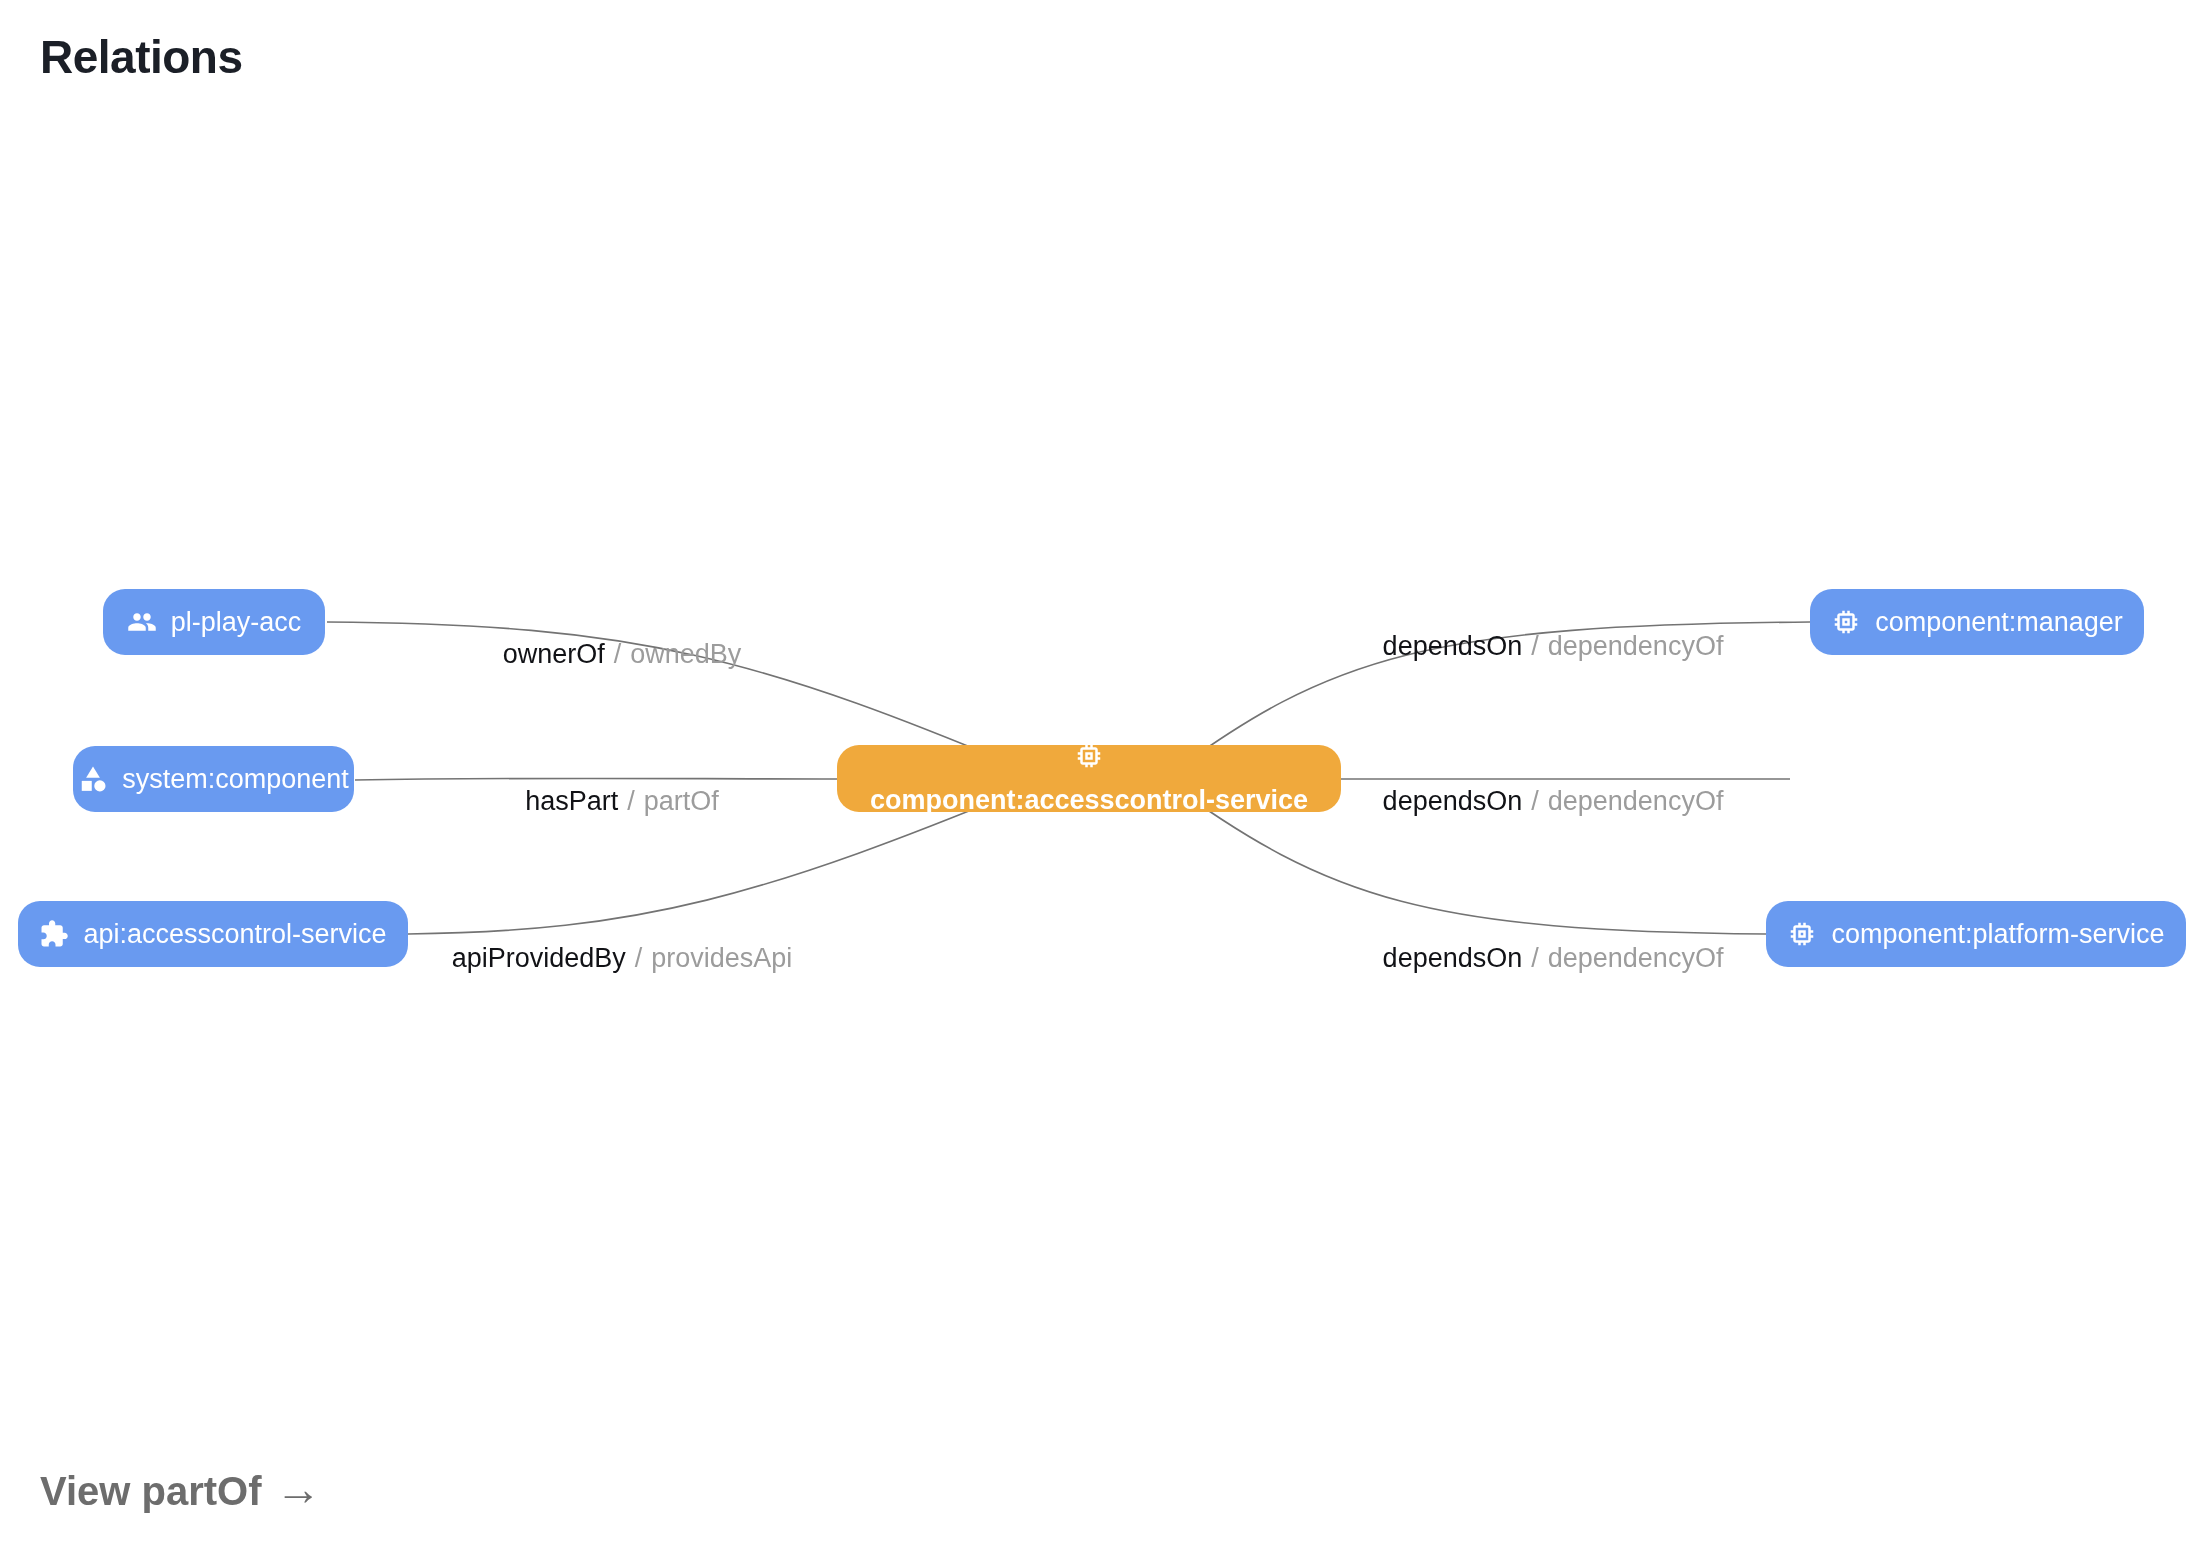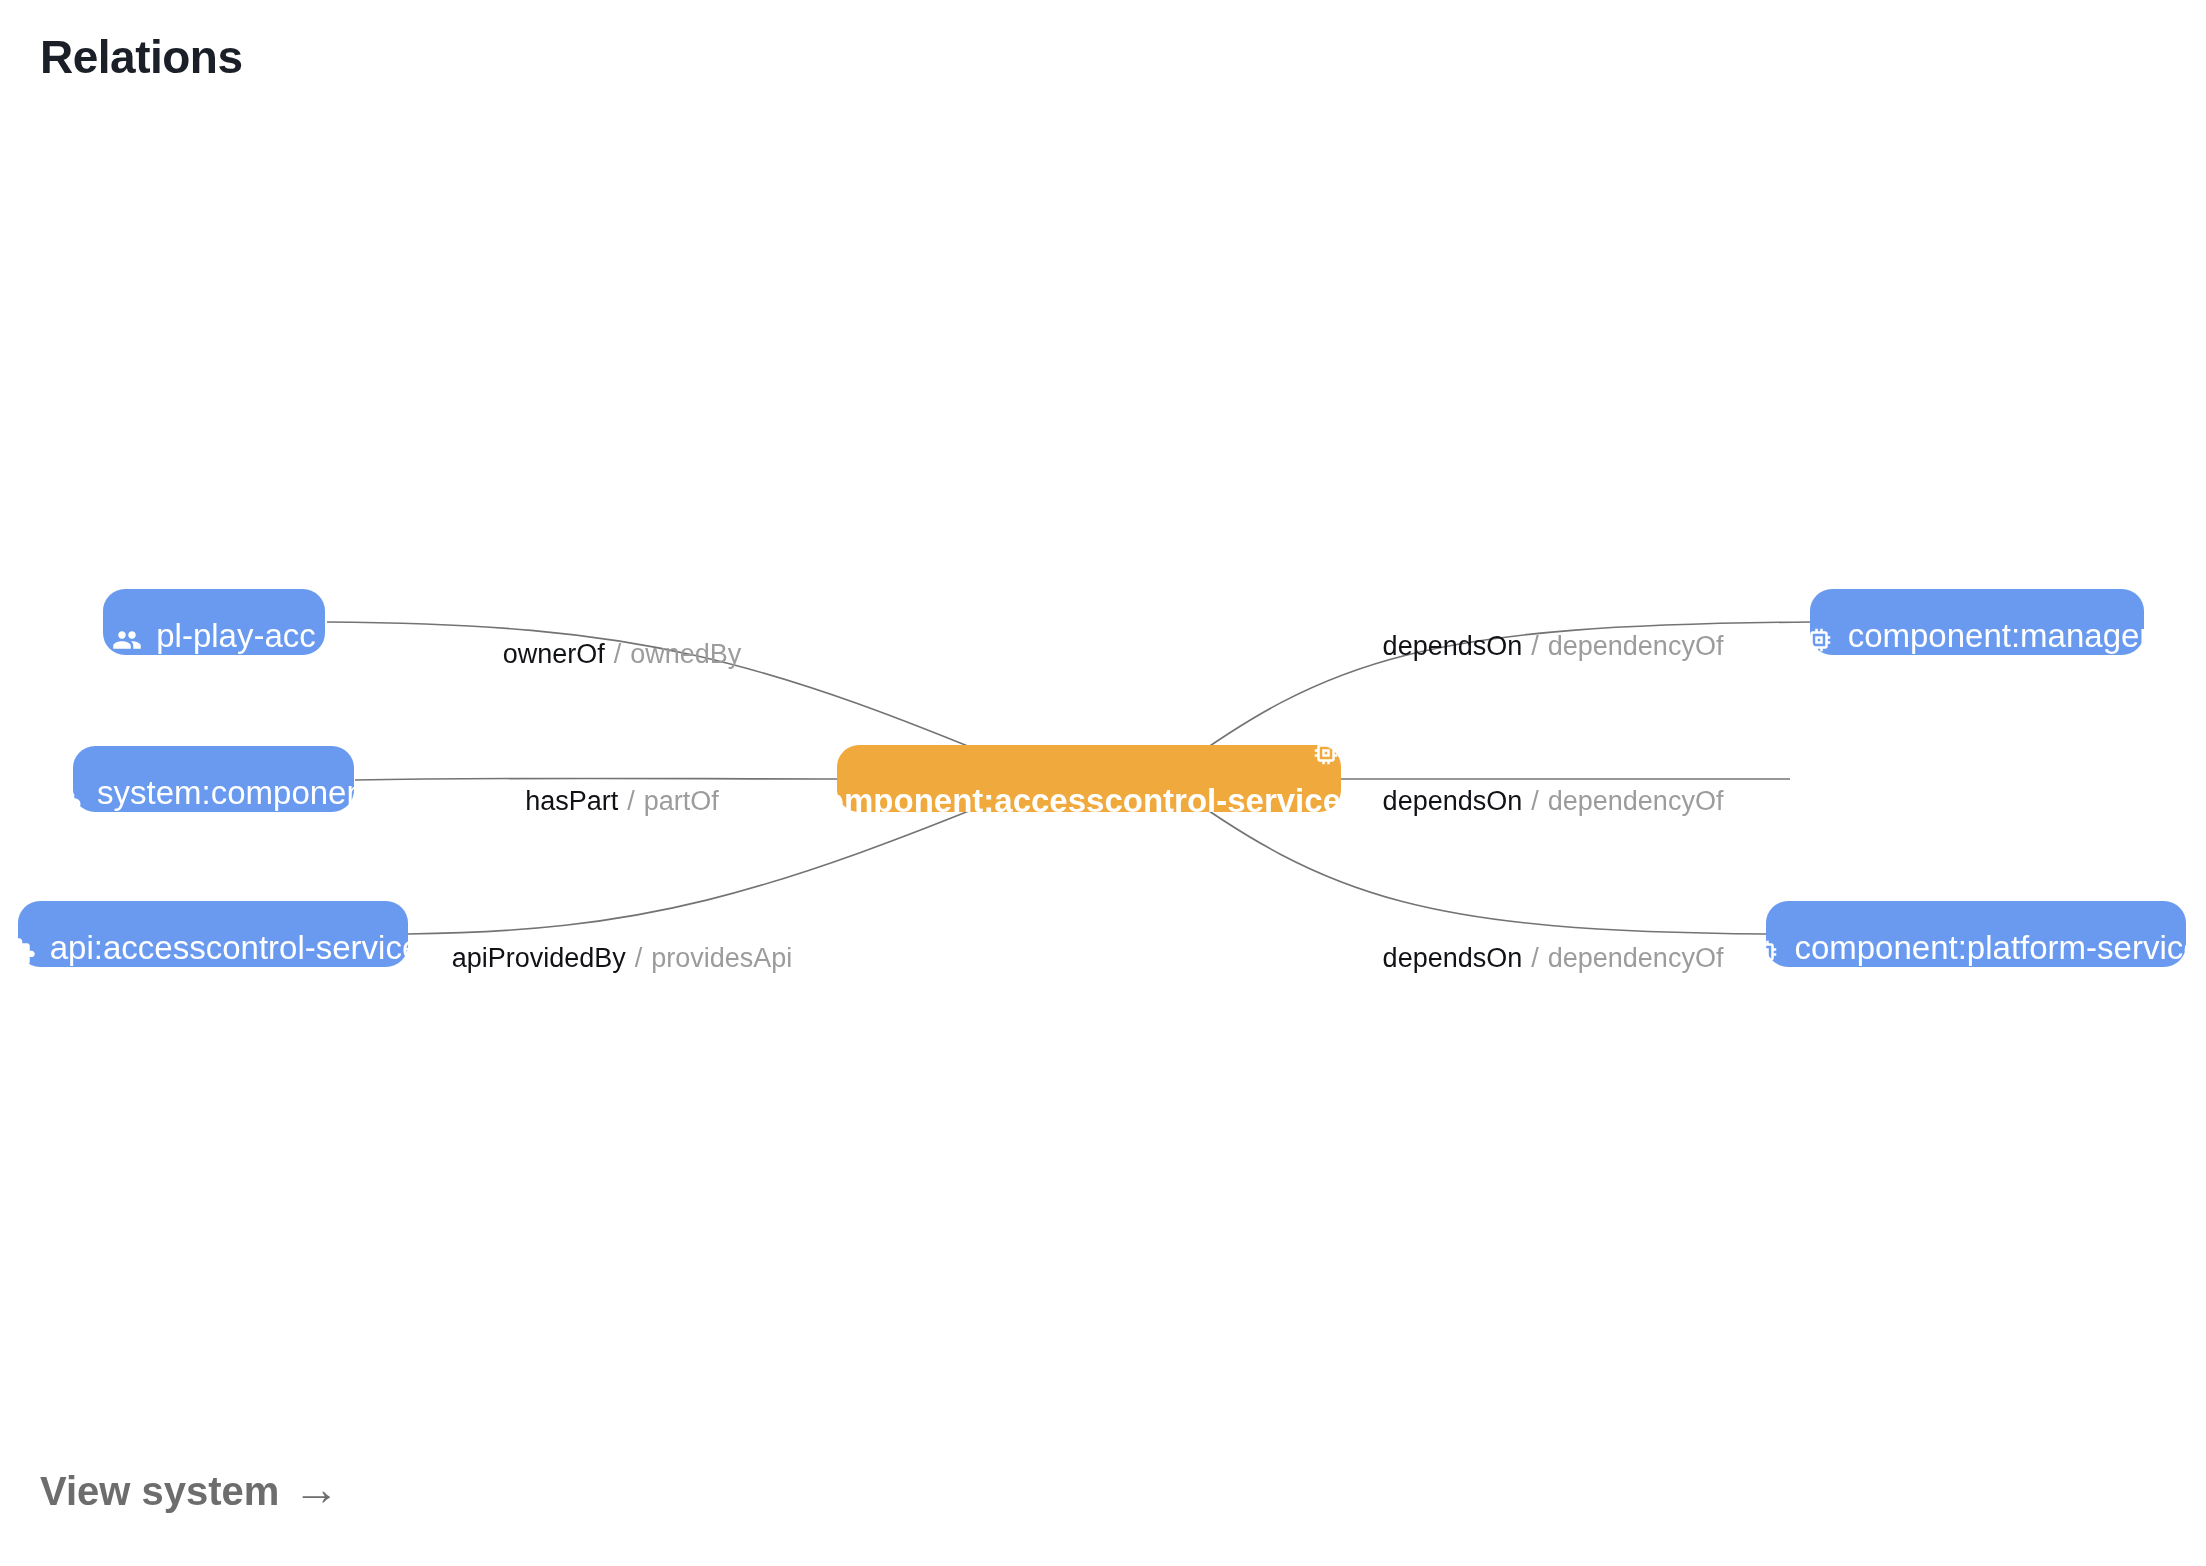--- a/index.html
+++ b/index.html
@@ -34,25 +34,25 @@
   svg.edges path {
     fill: none;
     stroke: #737373;
     stroke-width: 1.6;
   }
   .node {
     position: absolute;
     height: 66px;
     border-radius: 22px;
     display: flex;
-    align-items: flex-end;
+    align-items: center;
     justify-content: center;
     gap: 14px;
     color: #ffffff;
-    font-size: 33px;
+    font-size: 27px;
     white-space: nowrap;
     cursor: pointer;
     box-sizing: border-box;
   }
   .node.blue { background: #699af0; }
   .node.orange { background: #f0a93c; font-weight: 700; flex-direction: column; }
   .node .nicon {
     width: 30px;
     height: 30px;
     display: inline-flex;
@@ -191,17 +191,17 @@
       <span class="sep">/</span>
       <span class="sec">dependencyOf</span>
   </div>
   <div class="edge-label" style="left:1293px; top:940px;">
     <span class="pri">dependsOn</span>
       <span class="sep">/</span>
       <span class="sec">dependencyOf</span>
   </div>
 
   <div class="view-graph">
-    <span>View system</span>
+    <span>View partOf</span>
     <span class="arrow">→</span>
   </div>
 
 </div>
 
 </body></html>

